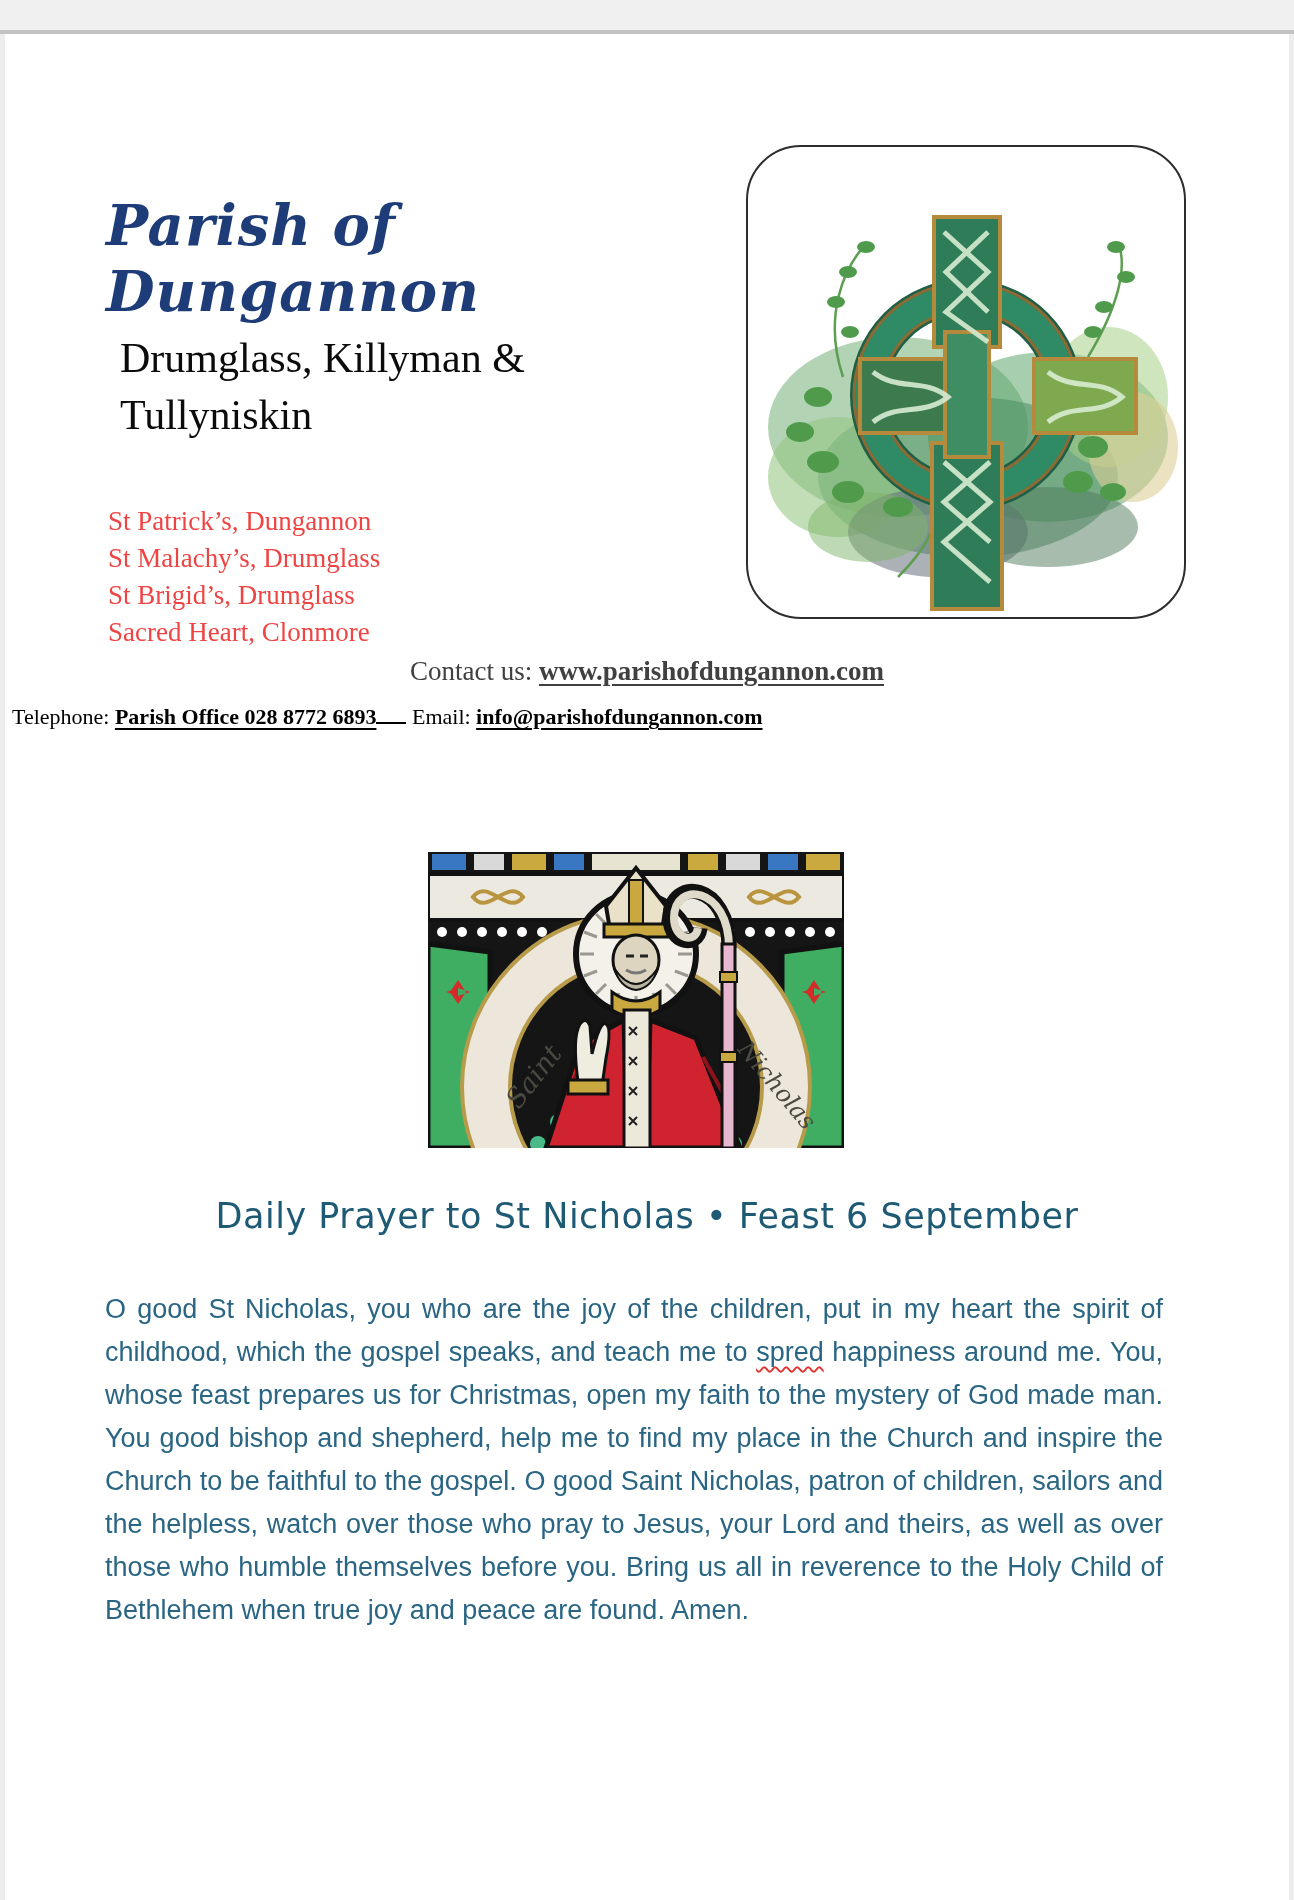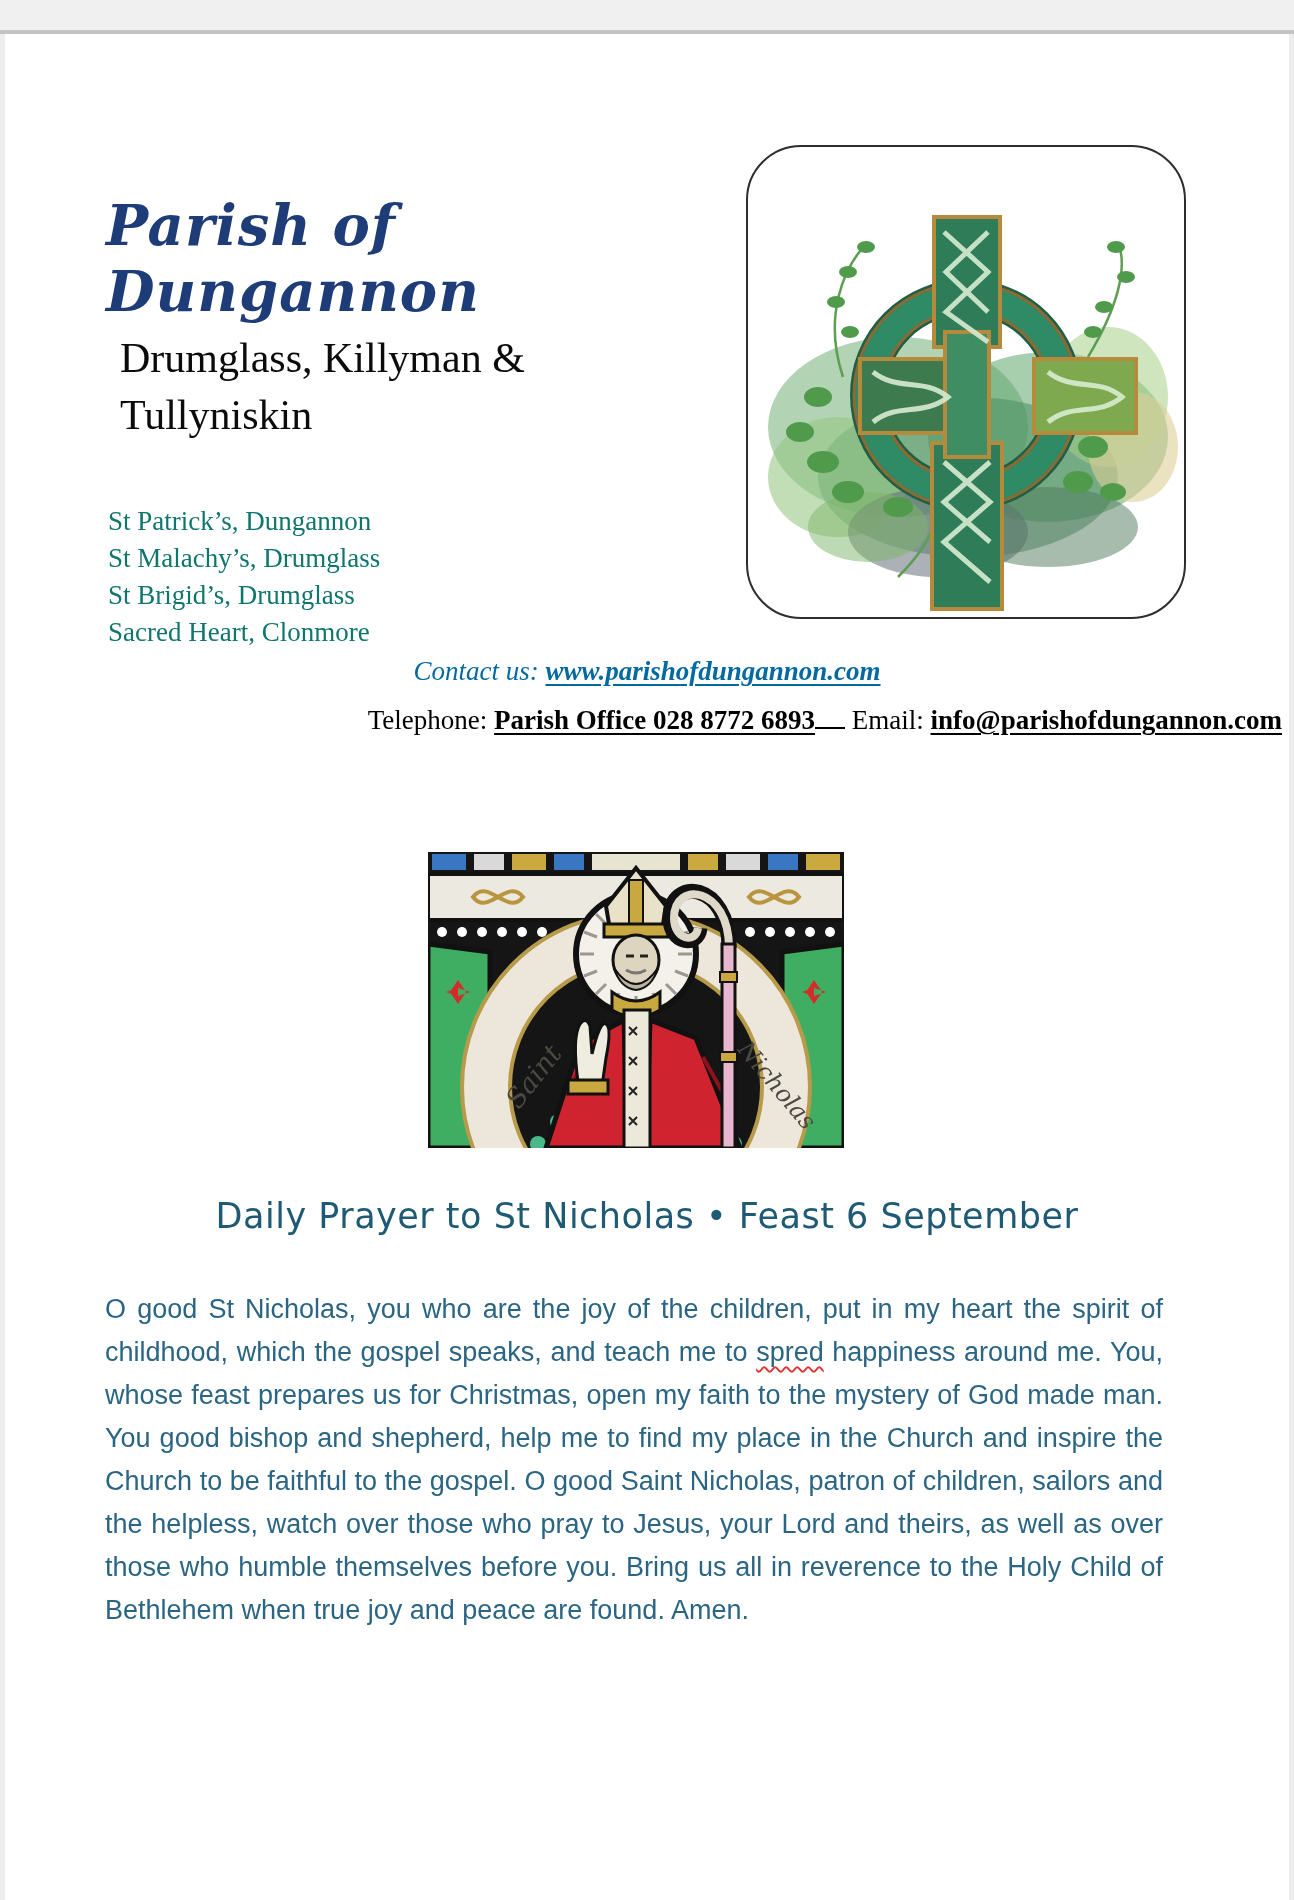--- a/index.html
+++ b/index.html
@@ -8,25 +8,25 @@
   .chrome-top{position:absolute;left:0;top:0;width:1294px;height:30px;background:#f0f0f0;
         border-bottom:4px solid #c3c3c3;}
   .edge{position:absolute;top:34px;bottom:0;width:5px;background:#ededed;}
   .edge.left{left:0}.edge.right{right:0}
 
   .title{position:absolute;left:106px;top:192px;width:660px;
         font-family:"DejaVu Serif",serif;font-style:italic;font-weight:700;
         font-size:56px;letter-spacing:1px;color:var(--navy,#1e3c78);}
   .subtitle{position:absolute;left:120px;top:330px;width:545px;
         font-size:42px;line-height:57px;color:#0b0b0b;}
-  .churches{position:absolute;left:108px;top:503px;font-size:27px;line-height:37px;color:#0f766e;}
+  .churches{position:absolute;left:108px;top:503px;font-size:27px;line-height:37px;color:#ef4444;}
   .contact-line{position:absolute;left:12px;top:656px;width:1270px;text-align:center;
-        font-size:27px;color:#0369a1;font-style:italic;}
-  .phone-line{position:absolute;left:12px;top:700px;width:1270px;text-align:right;
-        font-size:27px;color:#000;}
+        font-size:27px;color:#404040;}
+  .phone-line{position:absolute;left:12px;top:700px;width:1270px;text-align:left;
+        font-size:22px;color:#000;}
   .b-u{font-weight:700;text-decoration:underline;text-decoration-thickness:2px;text-underline-offset:4px;}
   .uspace{display:inline-block;width:30px;border-bottom:2px solid #000;height:1em;vertical-align:baseline;}
 
   .date-heading{position:absolute;left:12px;top:810px;width:1270px;text-align:center;
         font-family:"DejaVu Sans",sans-serif;font-weight:700;font-size:31px;
         letter-spacing:.5px;color:var(--green,#3e8e41);}
 
   .cross-box{position:absolute;left:746px;top:145px;width:436px;height:470px;background:#fff;
         border:2px solid #2d2d2d;border-radius:55px;overflow:hidden;}
   .cross-box svg{display:block;width:100%;height:100%;}

